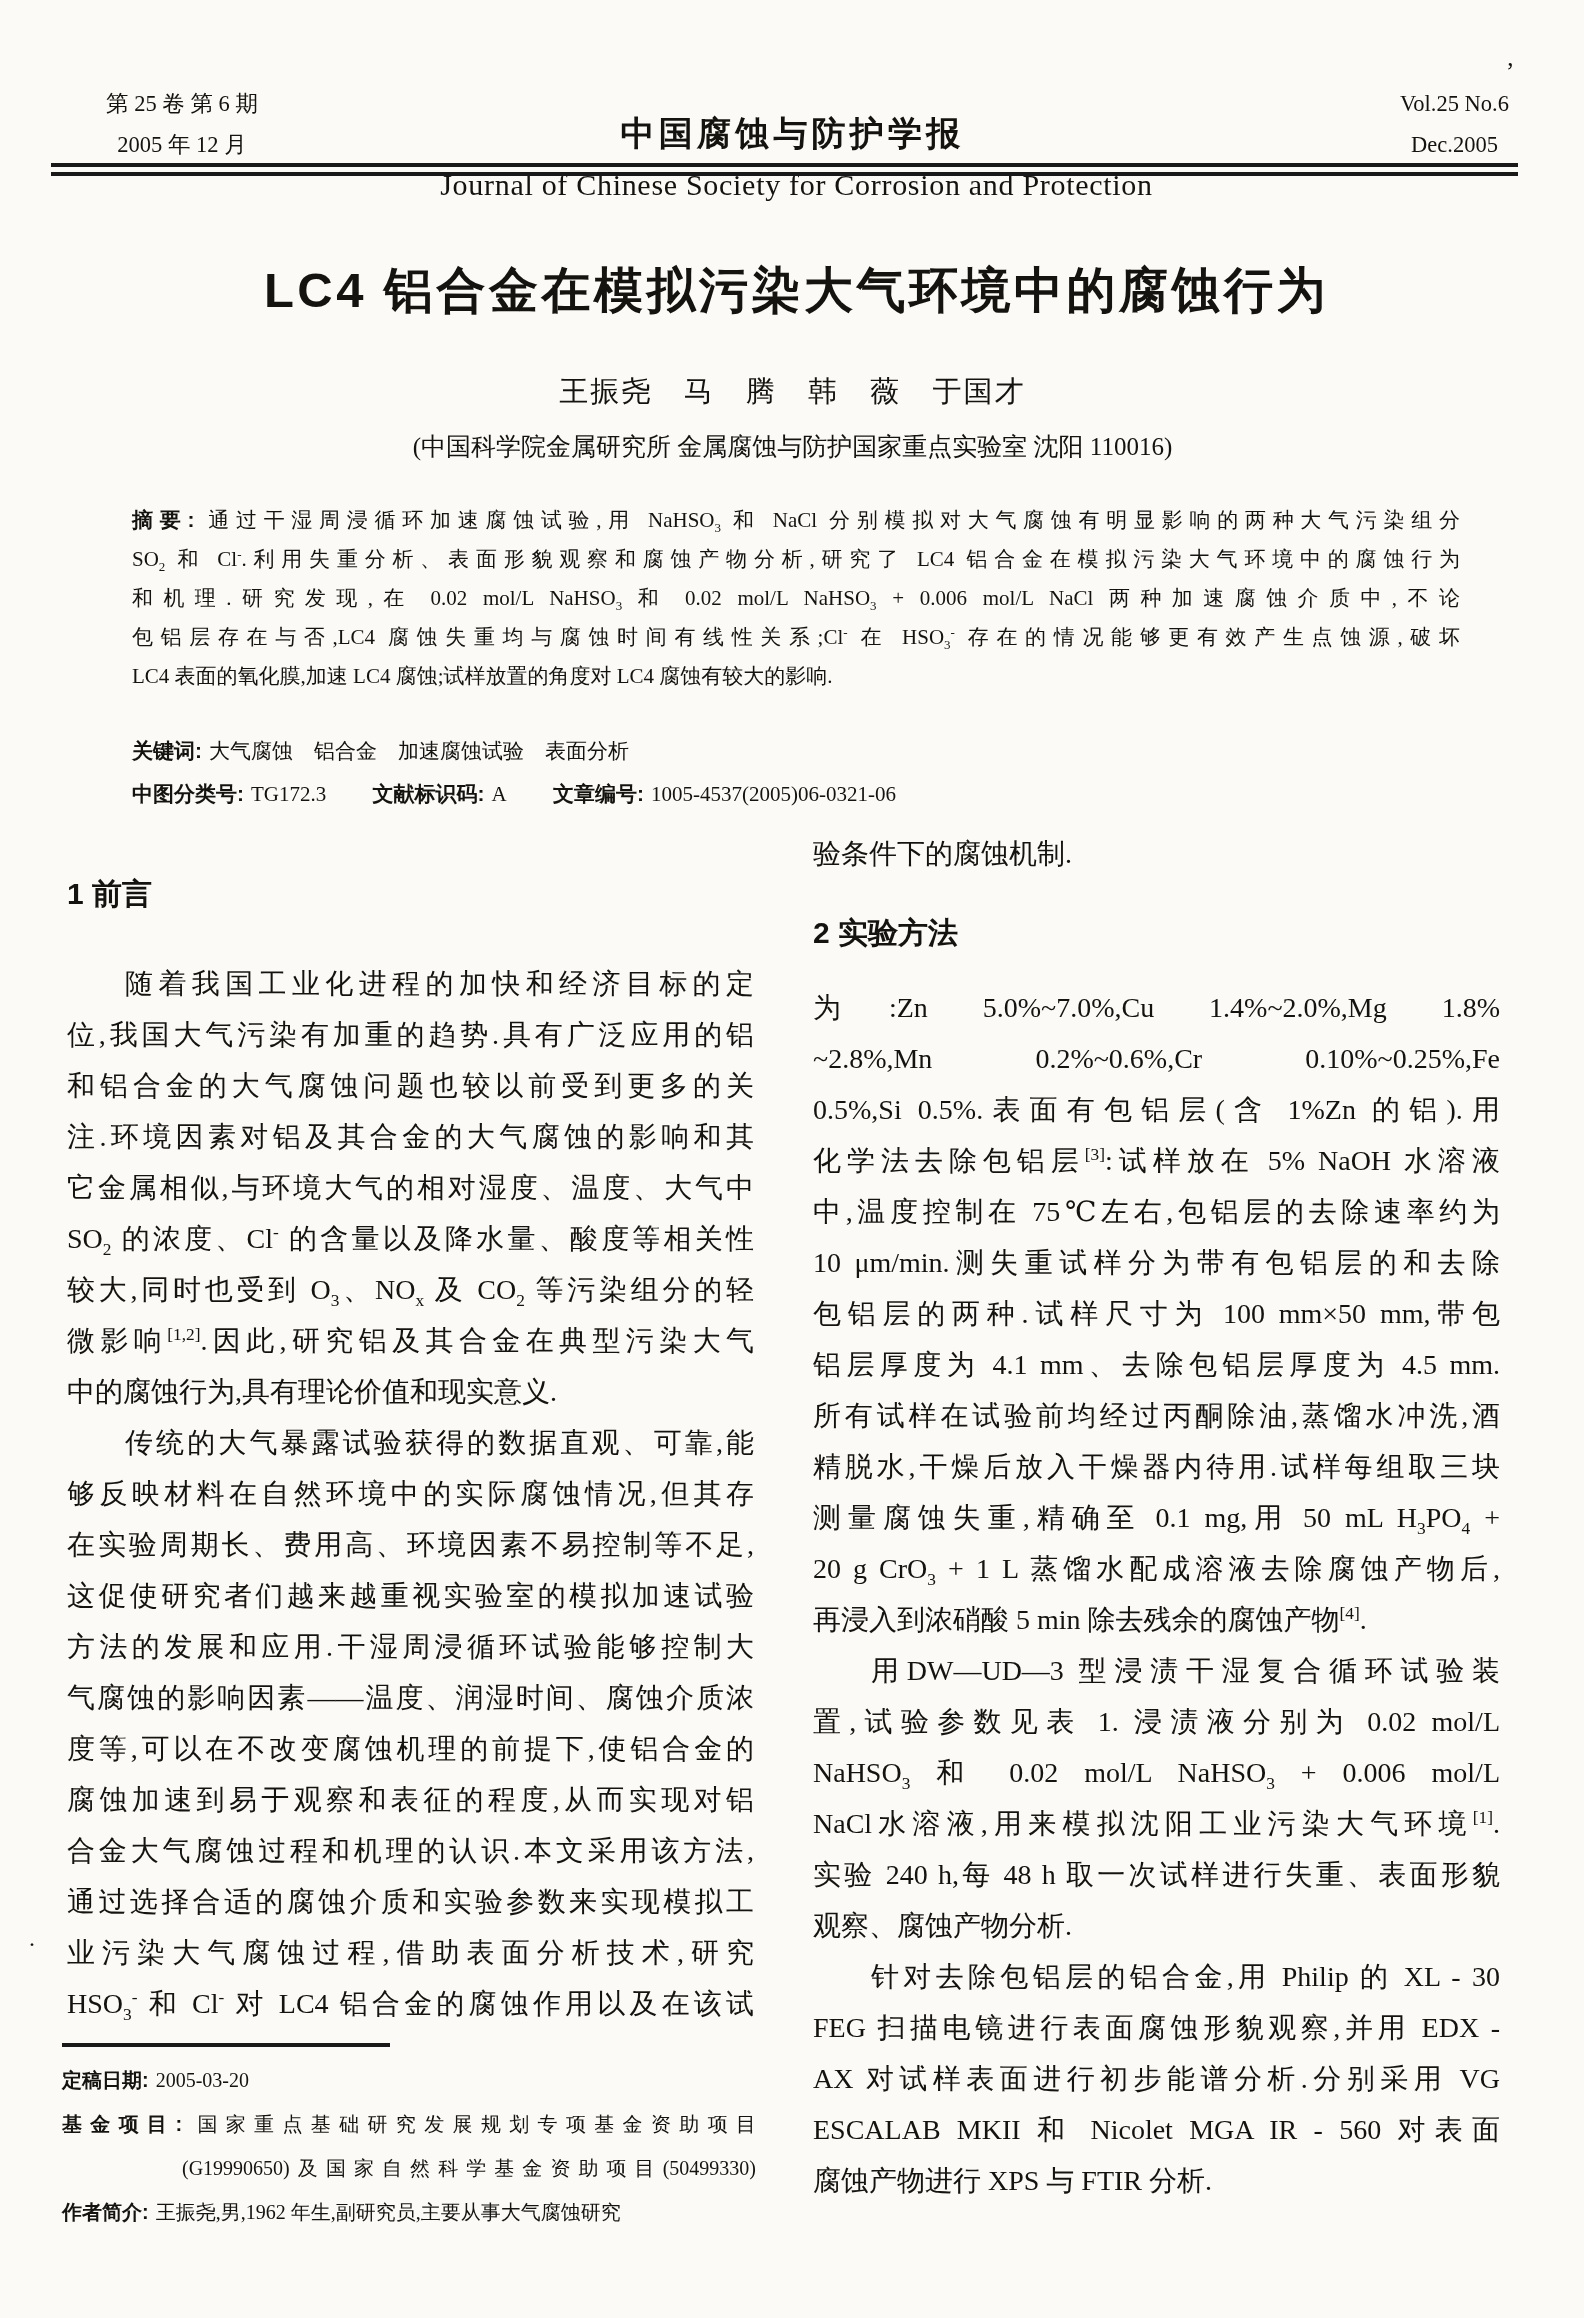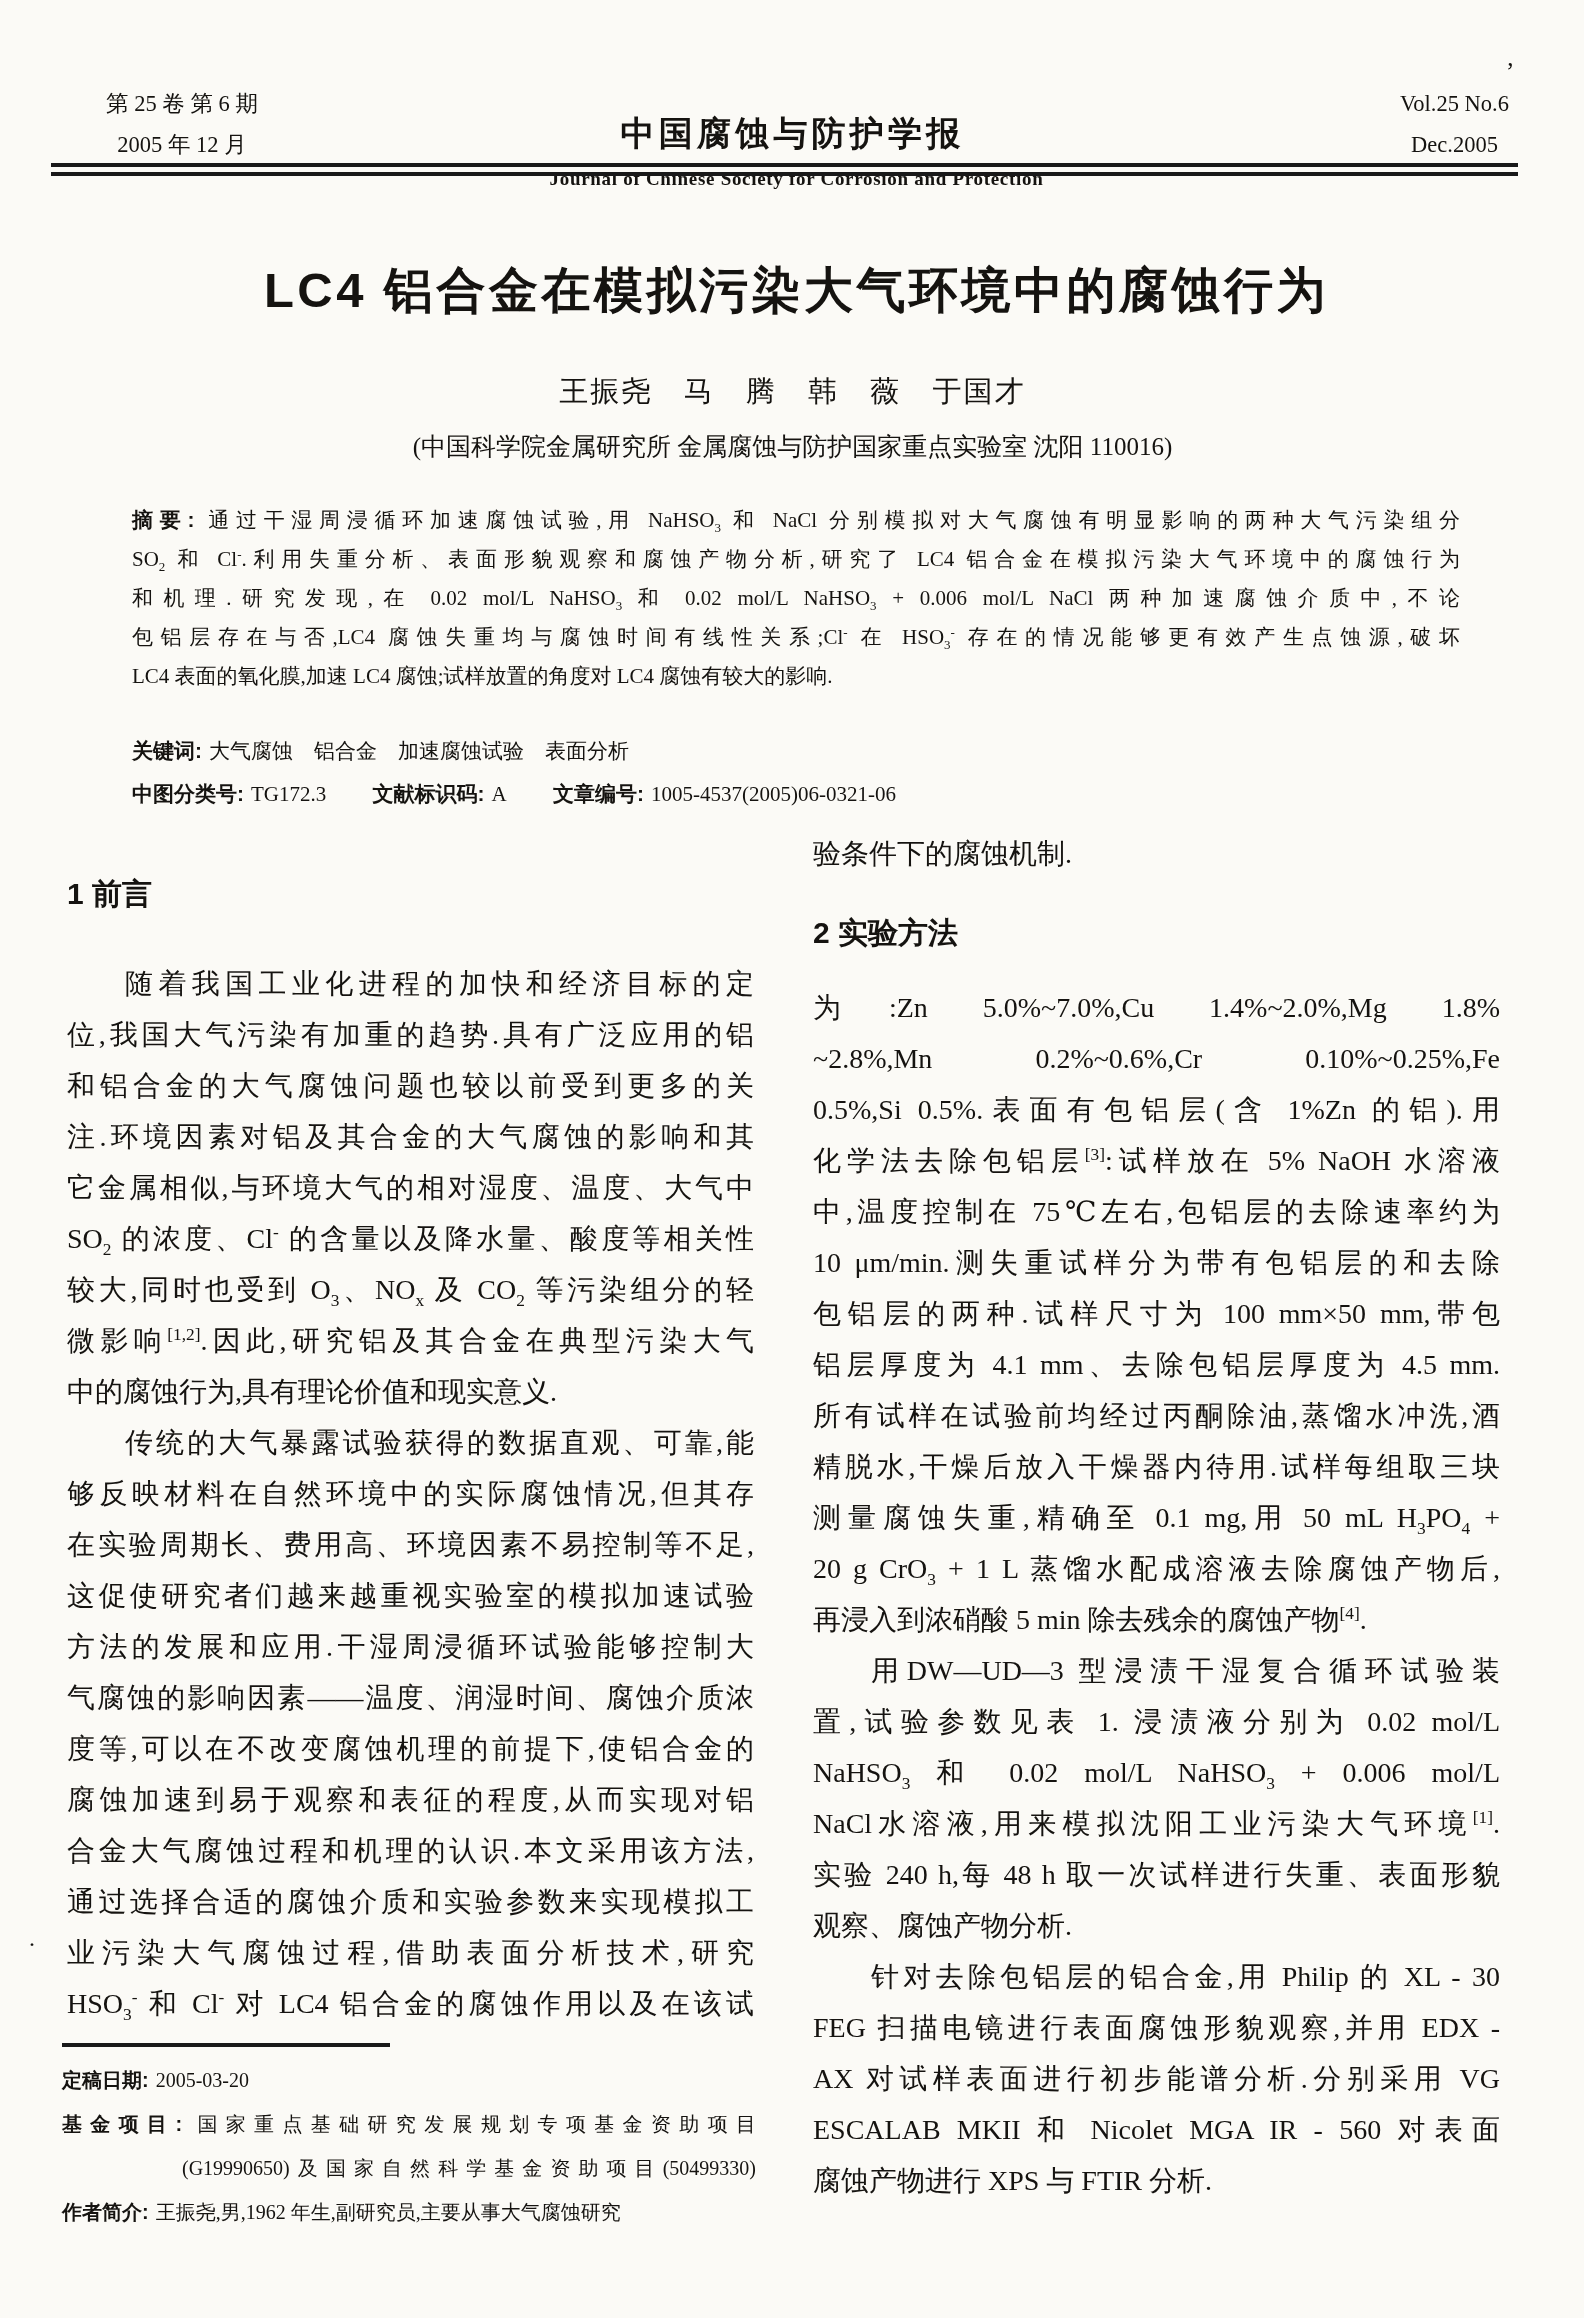--- a/index.html
+++ b/index.html
@@ -9,21 +9,21 @@
     font-family:"Liberation Serif","DejaVu Serif",serif;
     overflow:hidden;
   }
   sup{font-size:0.62em;vertical-align:super;line-height:0;}
   sub{font-size:0.62em;vertical-align:sub;line-height:0;}
 
   
   .hdr-left{position:absolute;left:106px;top:83px;font-size:22.5px;line-height:41px;text-align:center;white-space:nowrap;}
   .hdr-center{position:absolute;left:0;right:0;top:75px;text-align:center;margin-top:36px;}
   .journal-cn{font-size:34px;font-weight:bold;letter-spacing:4.2px;font-family:"Liberation Sans","DejaVu Sans",sans-serif;}
-  .journal-en{font-size:19px;font-weight:bold;margin-top:11.3px;letter-spacing:0.7px;padding-left:8px;}
+  .journal-en{font-size:30px;font-weight:normal;margin-top:11.3px;letter-spacing:0.7px;padding-left:8px;}
   .hdr-right{position:absolute;right:76px;top:83px;font-size:22.5px;line-height:41px;text-align:center;white-space:nowrap;}
   .rules{position:absolute;left:51px;right:67px;top:163px;}
   .rule-a{height:3.5px;background:#191919;}
   .rule-b{height:3.5px;background:#191919;margin-top:5.6px;}
 
   
   .title{position:absolute;left:0;right:0;top:258px;text-align:center;
     font-size:49px;font-weight:bold;letter-spacing:3.5px;
     font-family:"Liberation Sans","DejaVu Sans",sans-serif;white-space:nowrap;margin-left:8px;}
   .authors{position:absolute;left:0;right:0;top:372px;text-align:center;font-size:29px;letter-spacing:2.1px;}

